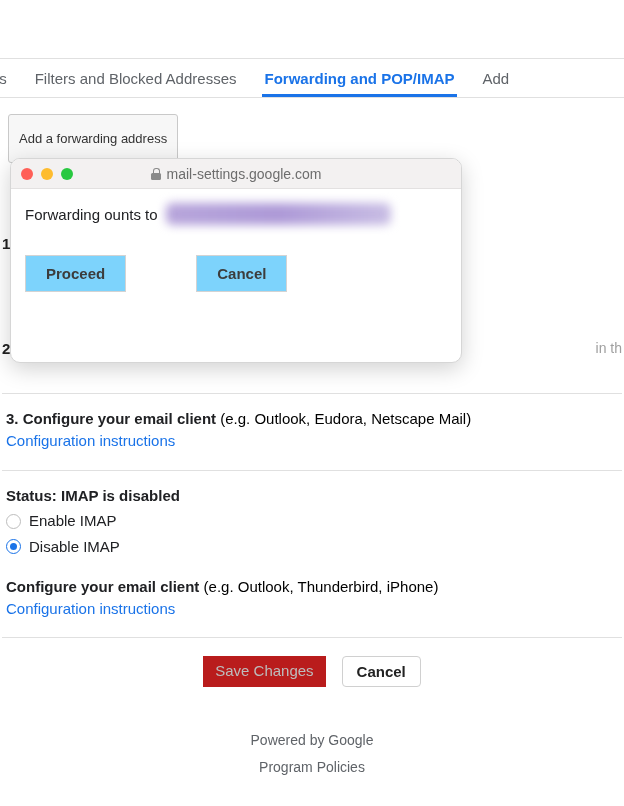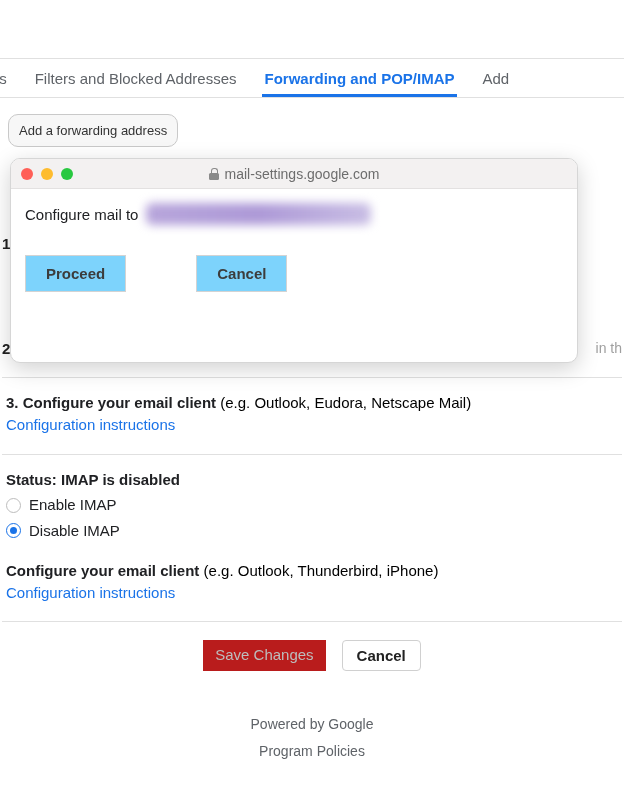--- a/index.html
+++ b/index.html
@@ -49,22 +49,22 @@
 
   .add-fwd-row {
     padding: 16px 6px 10px 6px;
   }
   .add-fwd-btn {
     display: inline-block;
     font-size: 13px;
     color: #333;
     background: #f7f7f7;
     border: 1px solid #c9c9c9;
-    border-radius: 10px;
-    padding: 8px 10px;
+    border-radius: 3px;
+    padding: 16px 10px;
     cursor: pointer;
   }
 
   .partial-number {
     position: absolute;
     left: 2px;
     font-size: 15px;
     font-weight: 700;
     color: #222;
   }
@@ -129,21 +129,21 @@
     color: #5f6368;
     margin-top: 10px;
     line-height: 1.9;
   }
 
   
   .popup {
     position: absolute;
     left: 10px;
     top: 158px;
-    width: 568px;
+    width: 452px;
     height: 205px;
     background: #fff;
     border: 1px solid #d6d6d6;
     border-radius: 10px;
     box-shadow: 0 6px 22px rgba(0,0,0,0.18);
     overflow: hidden;
   }
   .popup-titlebar {
     height: 30px;
     background: #f3f1f1;
@@ -274,21 +274,21 @@
       <span class="dotc y"></span>
       <span class="dotc g"></span>
     </div>
     <div class="popup-title">
       <span class="lock"></span>
       <span>mail-settings.google.com</span>
     </div>
   </div>
   <div class="popup-body">
     <div class="fwd-line">
-      <span>Configure mail to</span>
+      <span>Forwarding ounts to</span>
       <span class="blur"></span>
     </div>
     <div class="popup-btns">
       <span class="pbtn">Proceed</span>
       <span class="pbtn">Cancel</span>
     </div>
   </div>
 </div>
 
 </body></html>

